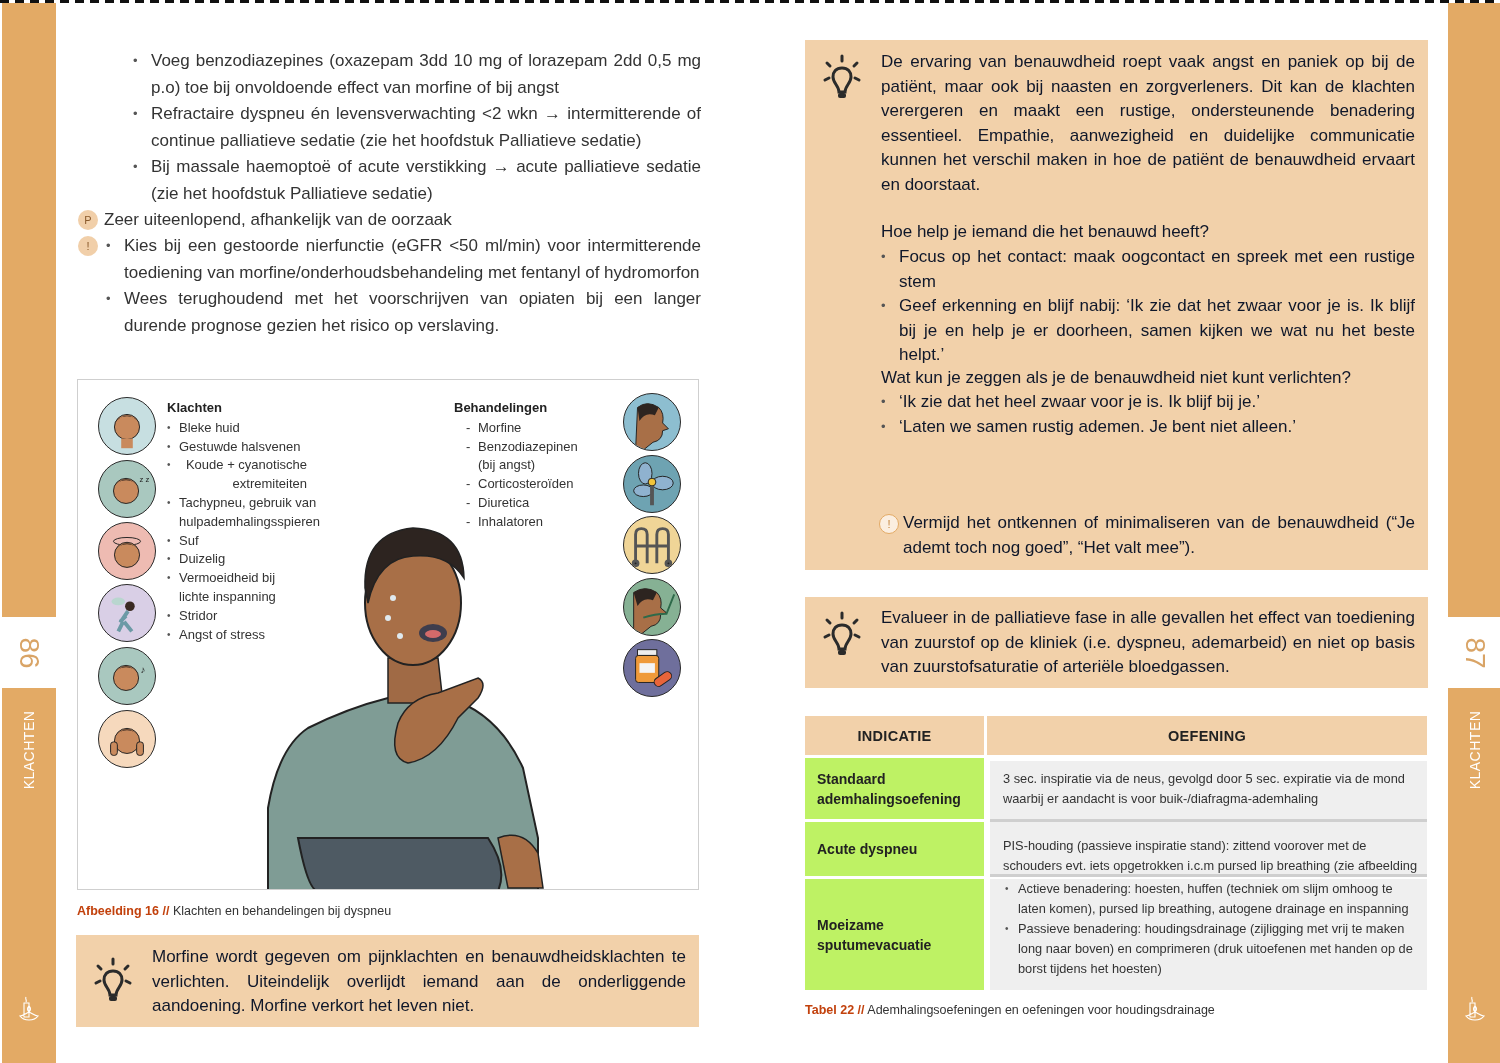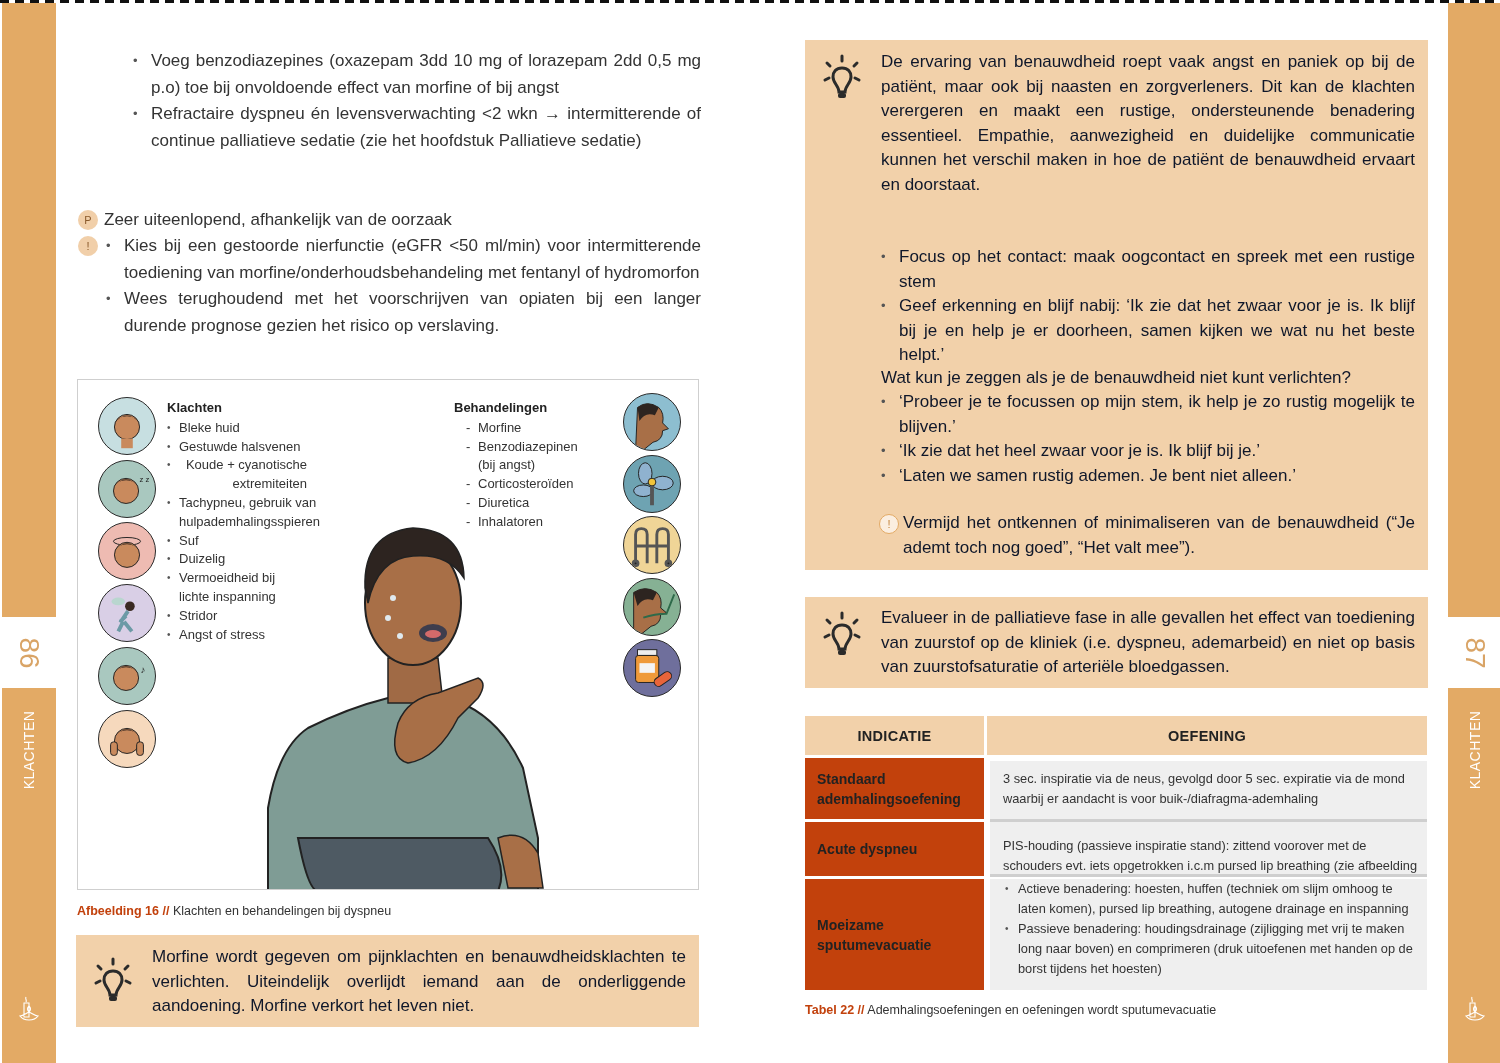--- a/index.html
+++ b/index.html
@@ -49,21 +49,21 @@
 
   .caption { position: absolute; font-size: 12.5px; color: #333; }
   .caption b { font-weight: bold; color: #c2410c; }
 
   .tipbox { position: absolute; background: #f2d1aa; }
   .tipbox .bulb { position: absolute; left: 16px; width: 42px; height: 46px; }
   .tipbox .txt { position: absolute; font-size: 17px; line-height: 24.5px; color: #0f172a; text-align: justify; }
 
   .table { position: absolute; left: 805px; top: 716px; width: 622px; }
   .th { position: absolute; top: 0; height: 39px; background: #f2d1aa; font-size: 14.5px; font-weight: bold; color: #222; display: flex; align-items: center; justify-content: center; letter-spacing: 0.3px; }
-  .td-l { position: absolute; left: 0; width: 179px; background: #c2410c; font-size: 14px; font-weight: bold; color: #222; display: flex; align-items: center; padding-left: 12px; line-height: 20px; }
+  .td-l { position: absolute; left: 0; width: 179px; background: #bef264; font-size: 14px; font-weight: bold; color: #222; display: flex; align-items: center; padding-left: 12px; line-height: 20px; }
   .td-r { position: absolute; left: 185px; width: 437px; background: #efefef; font-size: 12.8px; line-height: 20px; color: #333; padding: 8px 10px 6px 13px; }
   .td-r.sep { border-bottom: 3px solid #cfcfcf; }
   .td-r ul.dot li { padding-left: 15px; }
   .td-r ul.dot li::before { font-size: 10px; left: 2px; }
 </style>
 </head>
 <body>
 
 <div class="dash-top"></div>
 
@@ -91,20 +91,21 @@
   </div>
 <div class="candle right">
   <svg width="22" height="28" viewBox="0 0 22 28" fill="none" stroke="#fff" stroke-width="1.1">
       <path d="M8 3 C7 5 9 6 8 8 M6 9 h5 v14 h-5 z M2 22 c3 0 5 -2 9 -4 c4 2 6 4 9 4 c-2 3 -6 4 -9 4 c-3 0 -7 -1 -9 -4z M11 18 c-2 -2 -2 -4 0 -6 c2 2 2 4 0 6z"></path>
     </svg>
 </div>
 
 <ul class="dot body-text block1">
   <li>Voeg benzodiazepines (oxazepam 3dd 10 mg of lorazepam 2dd 0,5 mg p.o) toe bij onvoldoende effect van morfine of bij angst</li>
   <li>Refractaire dyspneu én levensverwachting &lt;2 wkn → intermitterende of continue palliatieve sedatie (zie het hoofdstuk Palliatieve sedatie)</li>
+  <li>Bij massale haemoptoë of acute verstikking → acute palliatieve sedatie (zie het hoofdstuk Palliatieve sedatie)</li>
 </ul>
 
 <div class="row-p body-text">
   <span class="badge">P</span>
   <span>Zeer uiteenlopend, afhankelijk van de oorzaak</span>
 </div>
 
 <div class="row-warn body-text">
   <span class="badge">!</span>
   <ul class="dot">
@@ -257,27 +258,27 @@
 
 <div class="tipbox" style="left:805px;top:40px;width:623px;height:530px;">
   <svg class="bulb" style="top:14px;" viewBox="0 0 42 46">
     <g stroke="#2b2b2b" stroke-width="3" stroke-linecap="round" fill="none">
       <path d="M21 2 v5 M6 9 l3 3 M36 9 l-3 3 M4 26 l4 -2 M38 26 l-4 -2"></path>
       <path d="M21 14 c-6 0 -9 4 -9 9 c0 6 6 9 6 15 h6 c0 -6 6 -9 6 -15 c0 -5 -3 -9 -9 -9z"></path>
     </g>
     <rect x="17" y="39" width="8" height="5" rx="2" fill="#2b2b2b"></rect>
   </svg>
   <div class="txt" style="left:76px;top:10px;width:534px;">De ervaring van benauwdheid roept vaak angst en paniek op bij de patiënt, maar ook bij naasten en zorgverleners. Dit kan de klachten verergeren en maakt een rustige, ondersteunende benadering essentieel. Empathie, aanwezigheid en duidelijke communicatie kunnen het verschil maken in hoe de patiënt de benauwdheid ervaart en doorstaat.</div>
+  <div class="txt" style="left:76px;top:180px;width:534px;">Hoe help je iemand die het benauwd heeft?</div>
   <ul class="dot txt" style="left:76px;top:205px;width:534px;">
     <li>Focus op het contact: maak oogcontact en spreek met een rustige stem</li>
     <li>Geef erkenning en blijf nabij: ‘Ik zie dat het zwaar voor je is. Ik blijf bij je en help je er doorheen, samen kijken we wat nu het beste helpt.’</li>
   </ul>
   <div class="txt" style="left:76px;top:326px;width:534px;">Wat kun je zeggen als je de benauwdheid niet kunt verlichten?</div>
   <ul class="dot txt" style="left:76px;top:350px;width:534px;">
-    <li>‘Probeer je te focussen op mijn stem, ik help je zo rustig mogelijk te blijven.’</li>
     <li>‘Ik zie dat het heel zwaar voor je is. Ik blijf bij je.’</li>
     <li>‘Laten we samen rustig ademen. Je bent niet alleen.’</li>
   </ul>
   <span class="badge outline" style="position:absolute;left:74px;top:474px;">!</span>
   <div class="txt" style="left:98px;top:471px;width:512px;">Vermijd het ontkennen of minimaliseren van de benauwdheid (“Je ademt toch nog goed”, “Het valt mee”).</div>
 </div>
 
 <div class="tipbox" style="left:805px;top:597px;width:623px;height:91px;">
   <svg class="bulb" style="top:14px;" viewBox="0 0 42 46">
     <g stroke="#2b2b2b" stroke-width="3" stroke-linecap="round" fill="none">
@@ -303,14 +304,14 @@
   <div class="td-r" style="top:163px;height:111px;padding-top:0;">
     <ul class="dot">
       <li>Actieve benadering: hoesten, huffen (techniek om slijm omhoog te laten komen), pursed lip breathing, autogene drainage en inspanning</li>
       <li>Passieve benadering: houdingsdrainage (zijligging met vrij te maken long naar boven) en comprimeren (druk uitoefenen met handen op de borst tijdens het hoesten)</li>
     </ul>
   </div>
 </div>
 
 <div class="caption" style="left:805px;top:1003px;">
   <b>Tabel 22 //</b>
-  <span>Ademhalingsoefeningen en oefeningen wordt sputumevacuatie</span>
+  <span>Ademhalingsoefeningen en oefeningen voor houdingsdrainage</span>
 </div>
 
 </body></html>

